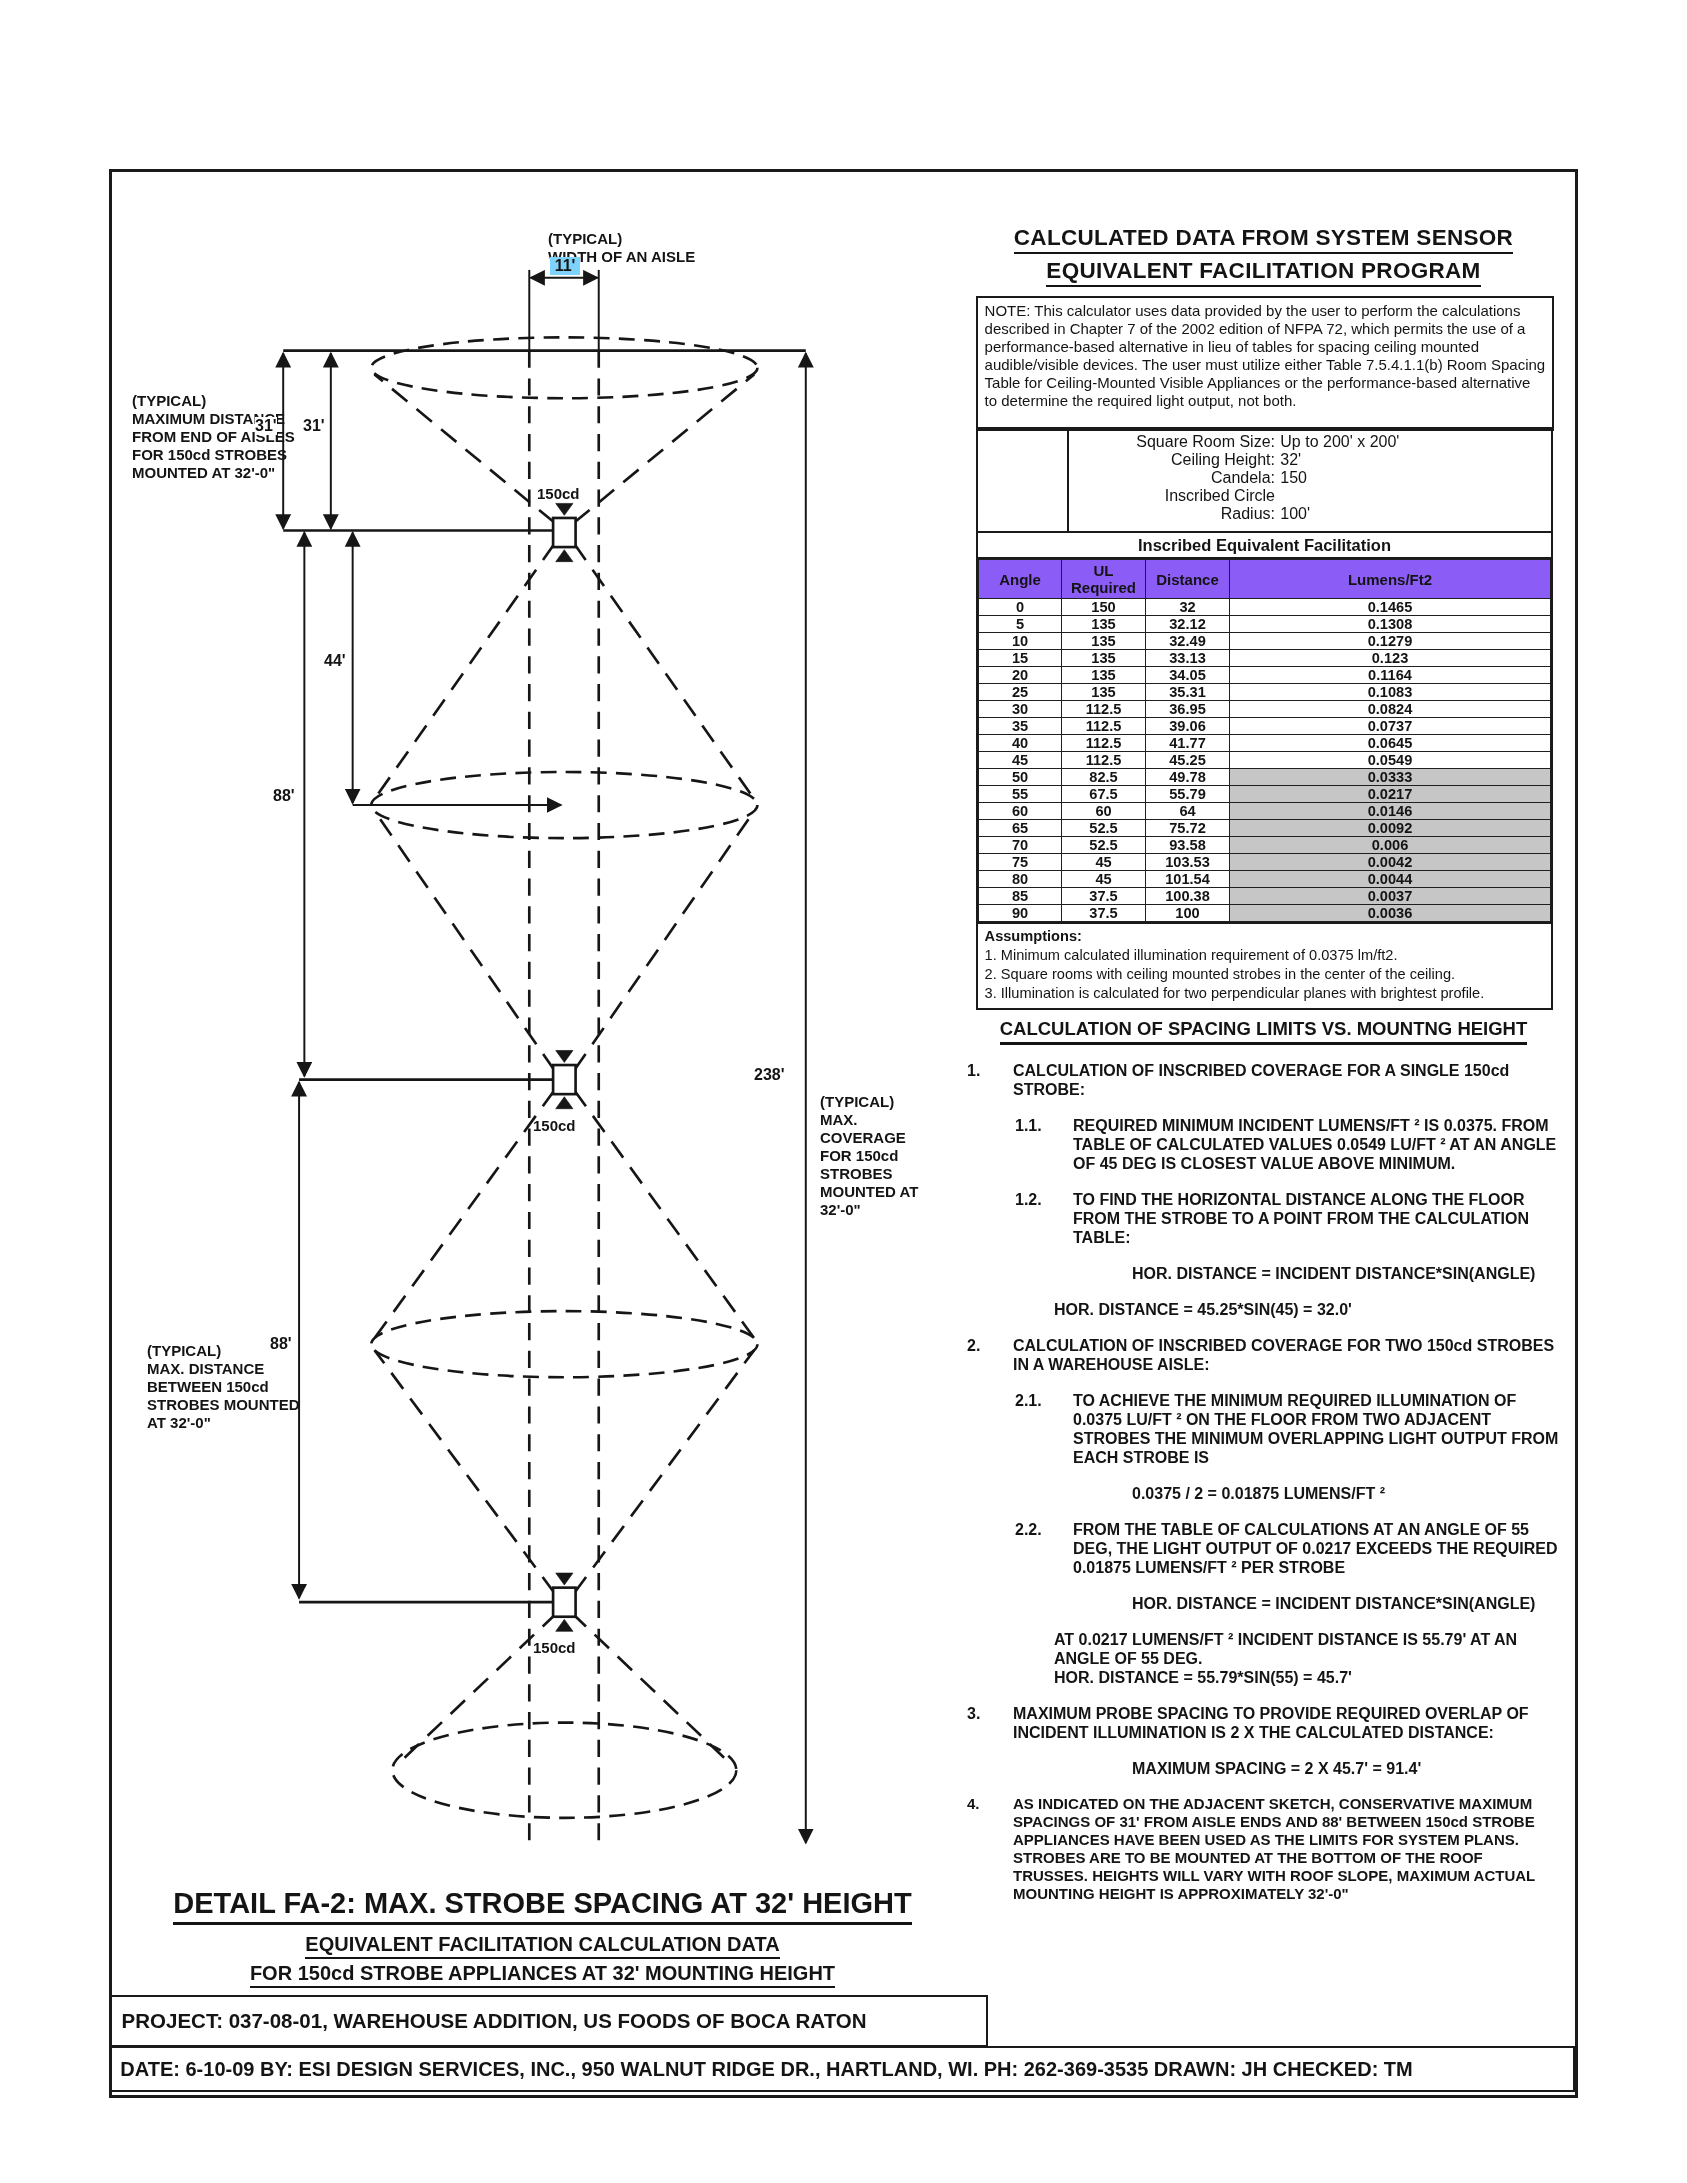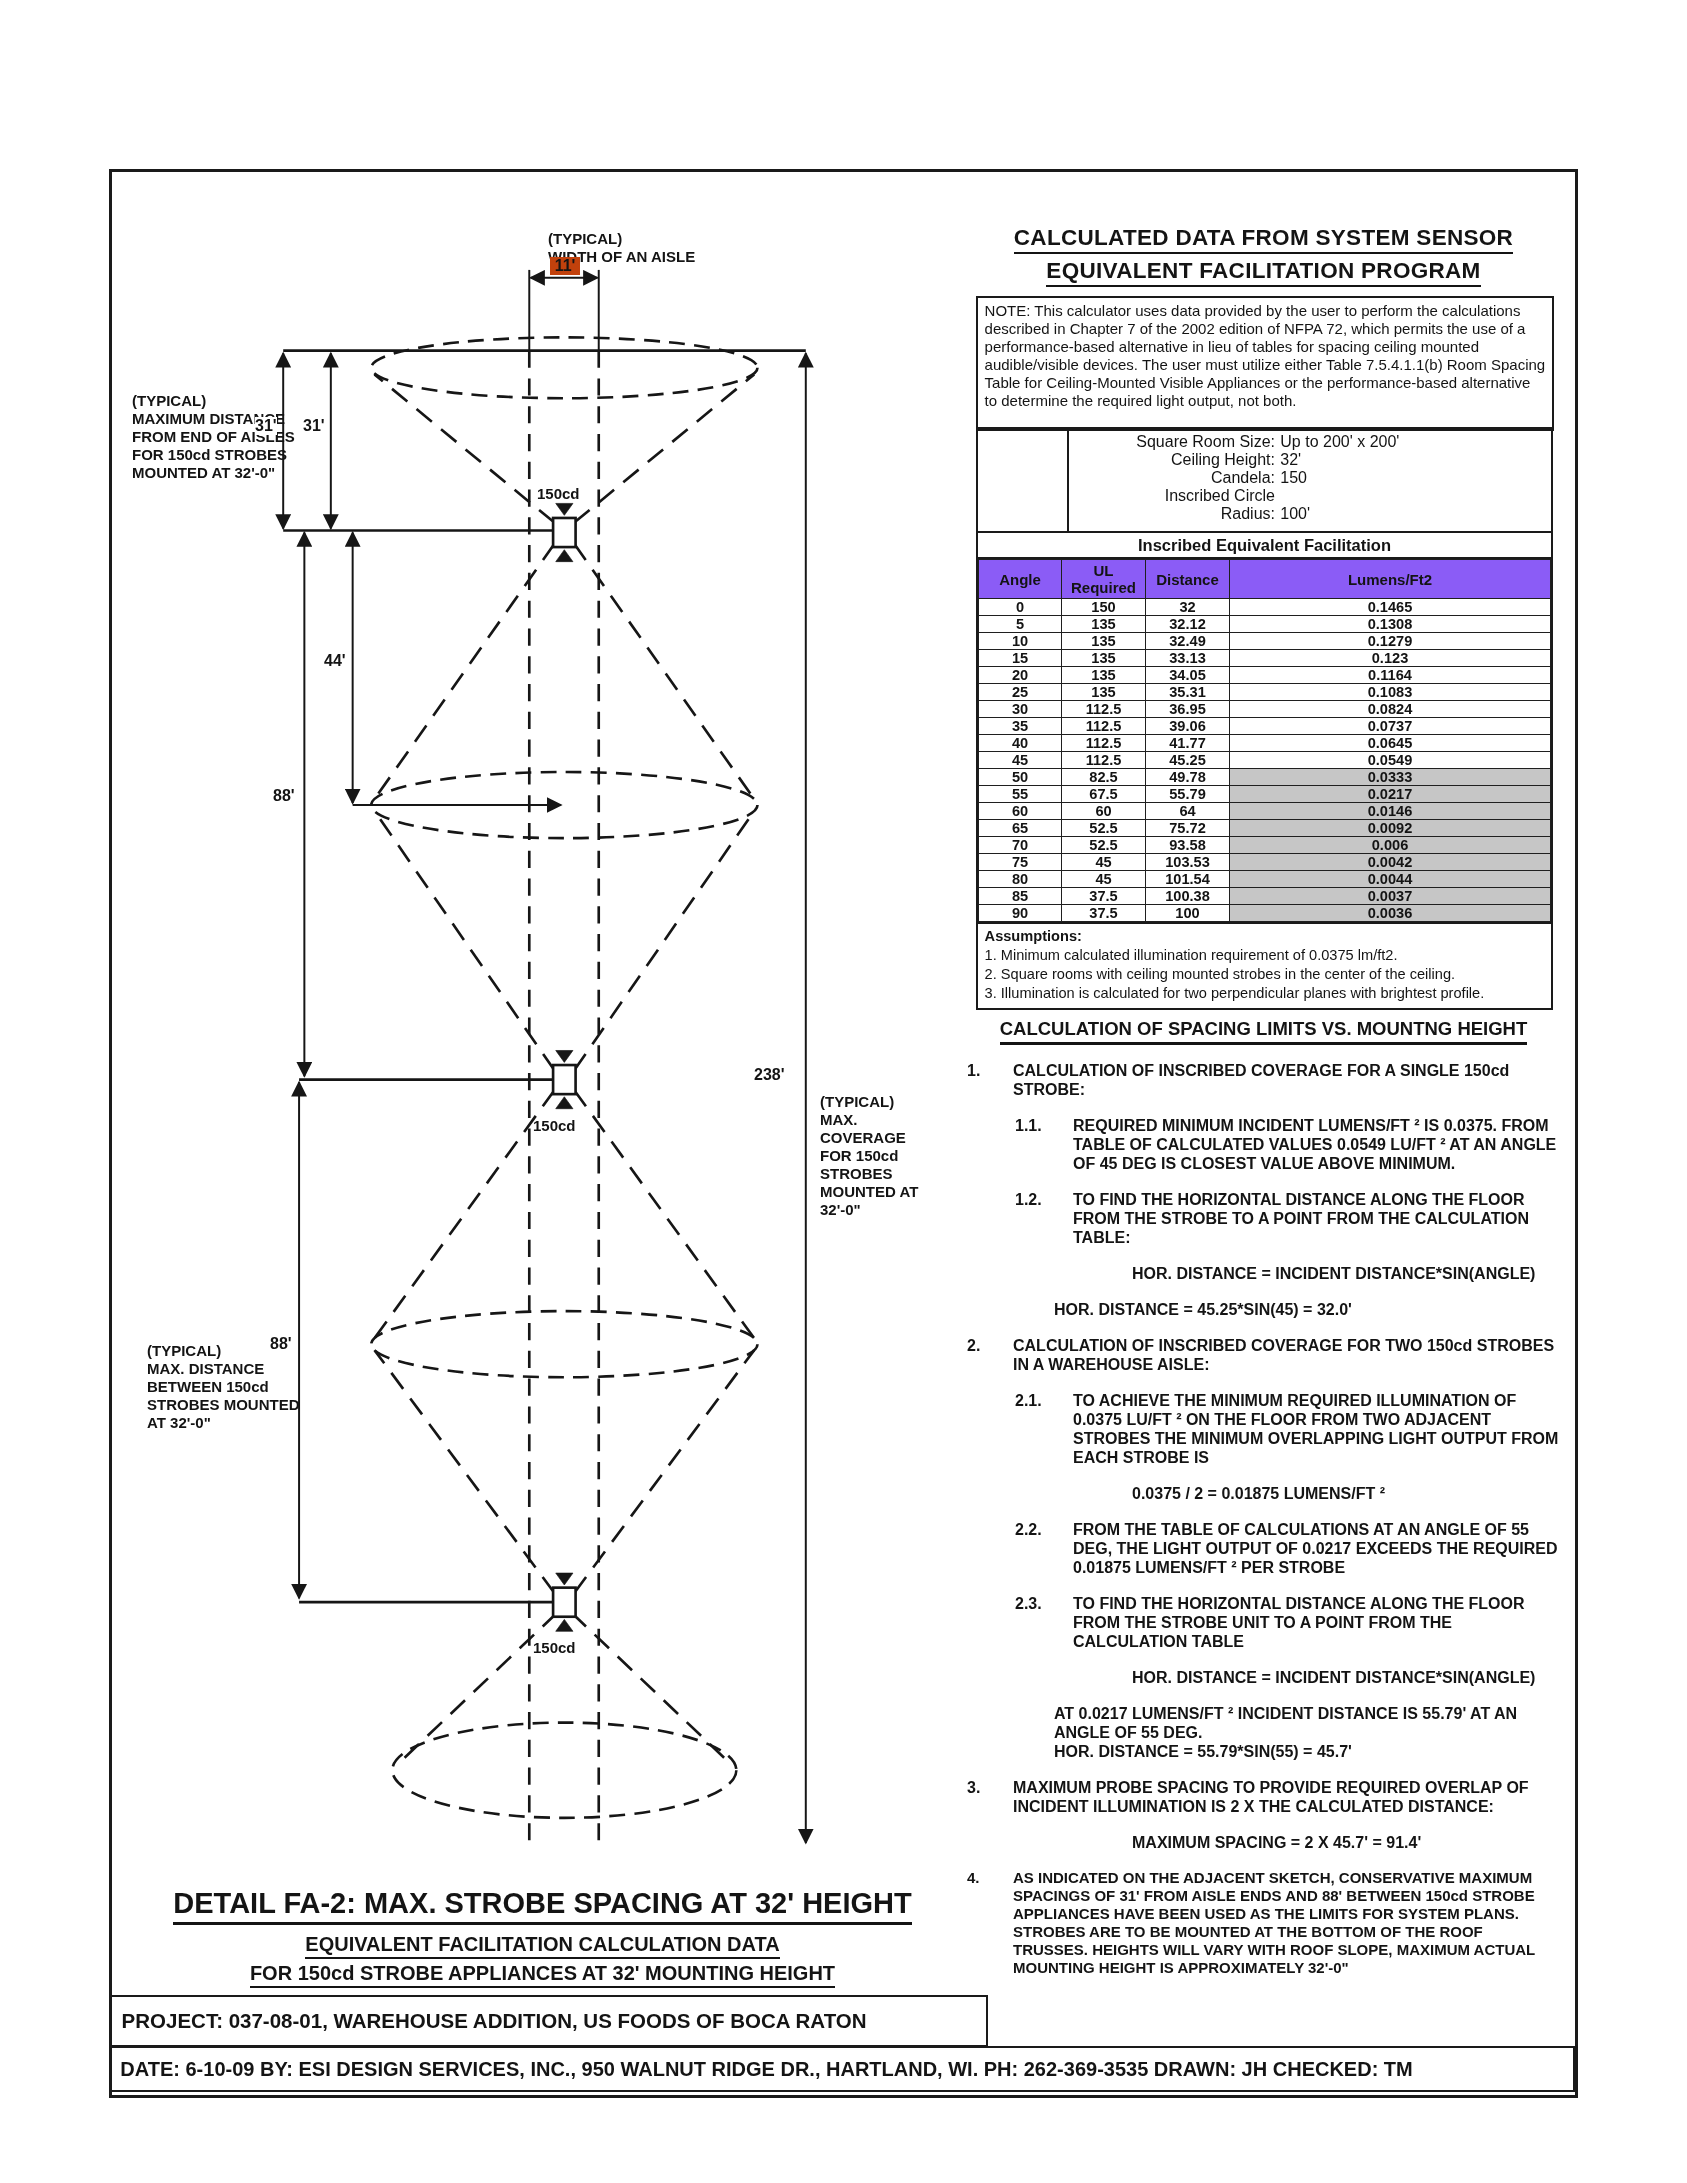--- a/index.html
+++ b/index.html
@@ -130,21 +130,21 @@
         <rect x="836" y="2400" width="34" height="44" fill="#ffffff" stroke-width="4"></rect>
         <path d="M840,2466 L866,2466 L853,2448 z" fill="#161616"></path>
       </g>
     </g>
   </svg>
 
   <div class="abs dlabel" style="left:548px;top:230px;">
     <div>(TYPICAL)</div>
     <div>WIDTH OF AN AISLE</div>
   </div>
-  <div class="abs dim" style="left:550px;top:257px;width:30px;text-align:center;background:#c2410c;">11'</div>
+  <div class="abs dim" style="left:550px;top:257px;width:30px;text-align:center;background:#7dd3fc;">11'</div>
 
   <div class="abs dlabel" style="left:132px;top:392px;">
     <div>(TYPICAL)</div>
     <div>MAXIMUM DISTANCE</div>
     <div>FROM END OF AISLES</div>
     <div>FOR 150cd STROBES</div>
     <div>MOUNTED AT 32'-0"</div>
   </div>
   <div class="abs dim" style="left:255px;top:417px;background:#fff;">31'</div>
   <div class="abs dim" style="left:303px;top:417px;background:#fff;">31'</div>
@@ -371,24 +371,20 @@
     </div>
     <div class="item sub">
       <div class="num">2.1.</div>
         <div>TO ACHIEVE THE MINIMUM REQUIRED ILLUMINATION OF 0.0375 LU/FT ² ON THE FLOOR FROM TWO ADJACENT STROBES THE MINIMUM OVERLAPPING LIGHT OUTPUT FROM EACH STROBE IS</div>
     </div>
     <div class="formula">0.0375 / 2 = 0.01875 LUMENS/FT ²</div>
     <div class="item sub">
       <div class="num">2.2.</div>
         <div>FROM THE TABLE OF CALCULATIONS AT AN ANGLE OF 55 DEG, THE LIGHT OUTPUT OF 0.0217 EXCEEDS THE REQUIRED 0.01875 LUMENS/FT ² PER STROBE</div>
     </div>
-    <div class="item sub">
-      <div class="num">2.3.</div>
-        <div>TO FIND THE HORIZONTAL DISTANCE ALONG THE FLOOR FROM THE STROBE UNIT TO A POINT FROM THE CALCULATION TABLE</div>
-    </div>
     <div class="formula">HOR. DISTANCE = INCIDENT DISTANCE*SIN(ANGLE)</div>
     <div class="para">
       <div>AT 0.0217 LUMENS/FT ² INCIDENT DISTANCE IS 55.79' AT AN ANGLE OF 55 DEG.</div>
       <div>HOR. DISTANCE = 55.79*SIN(55) = 45.7'</div>
     </div>
     <div class="item">
       <div class="num">3.</div>
         <div>MAXIMUM PROBE SPACING TO PROVIDE REQUIRED OVERLAP OF INCIDENT ILLUMINATION IS 2 X THE CALCULATED DISTANCE:</div>
     </div>
     <div class="formula">MAXIMUM SPACING = 2 X 45.7' = 91.4'</div>

